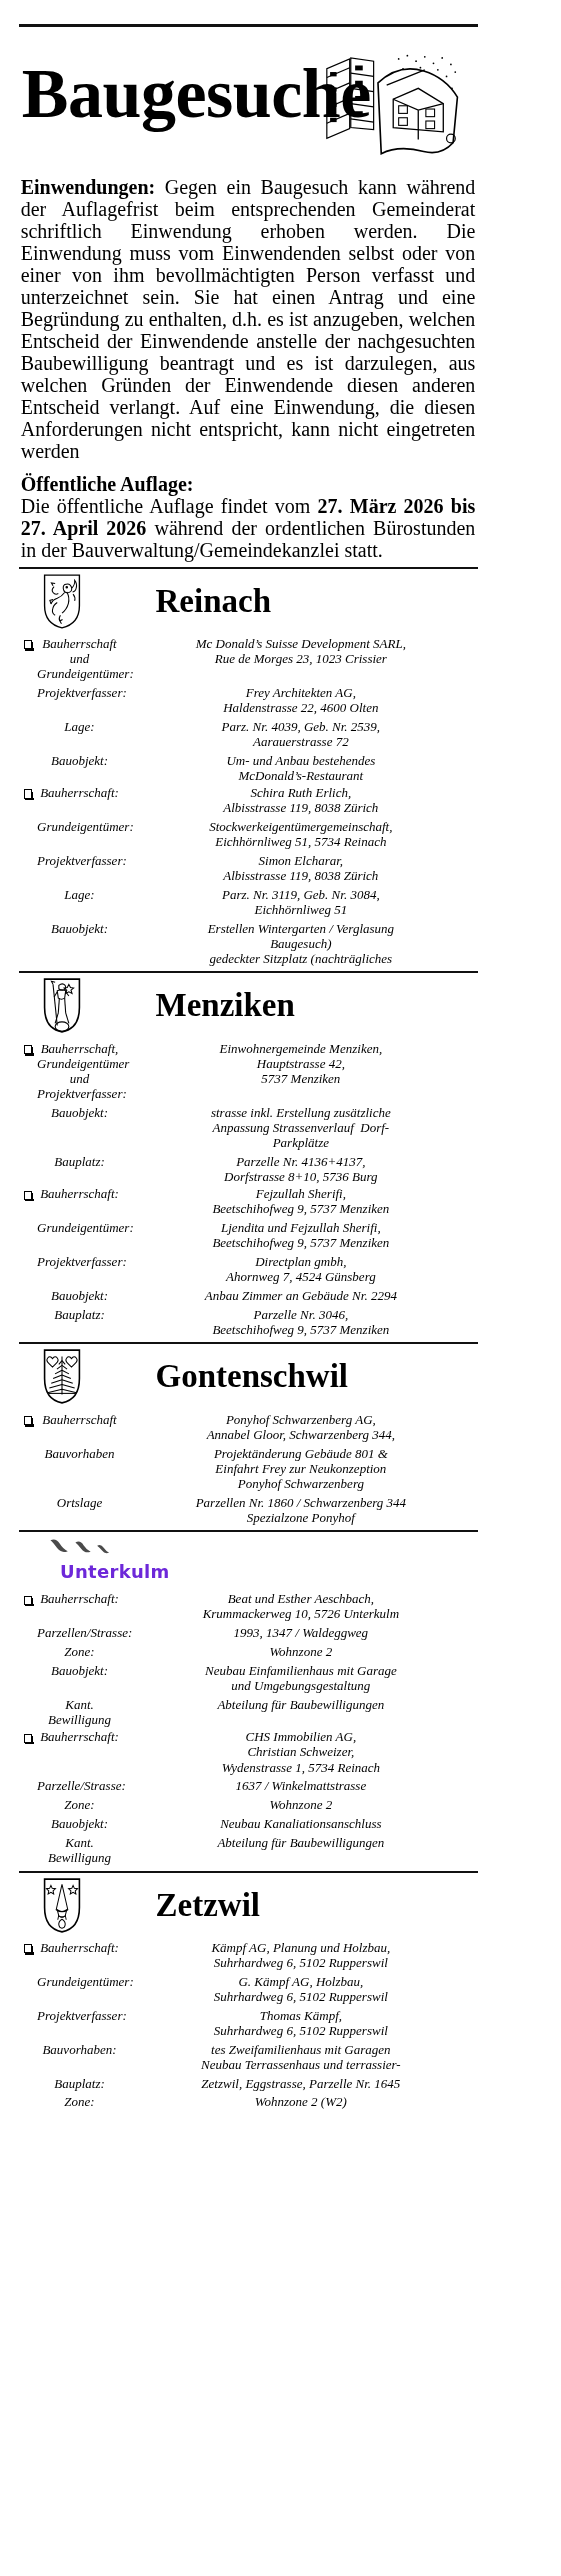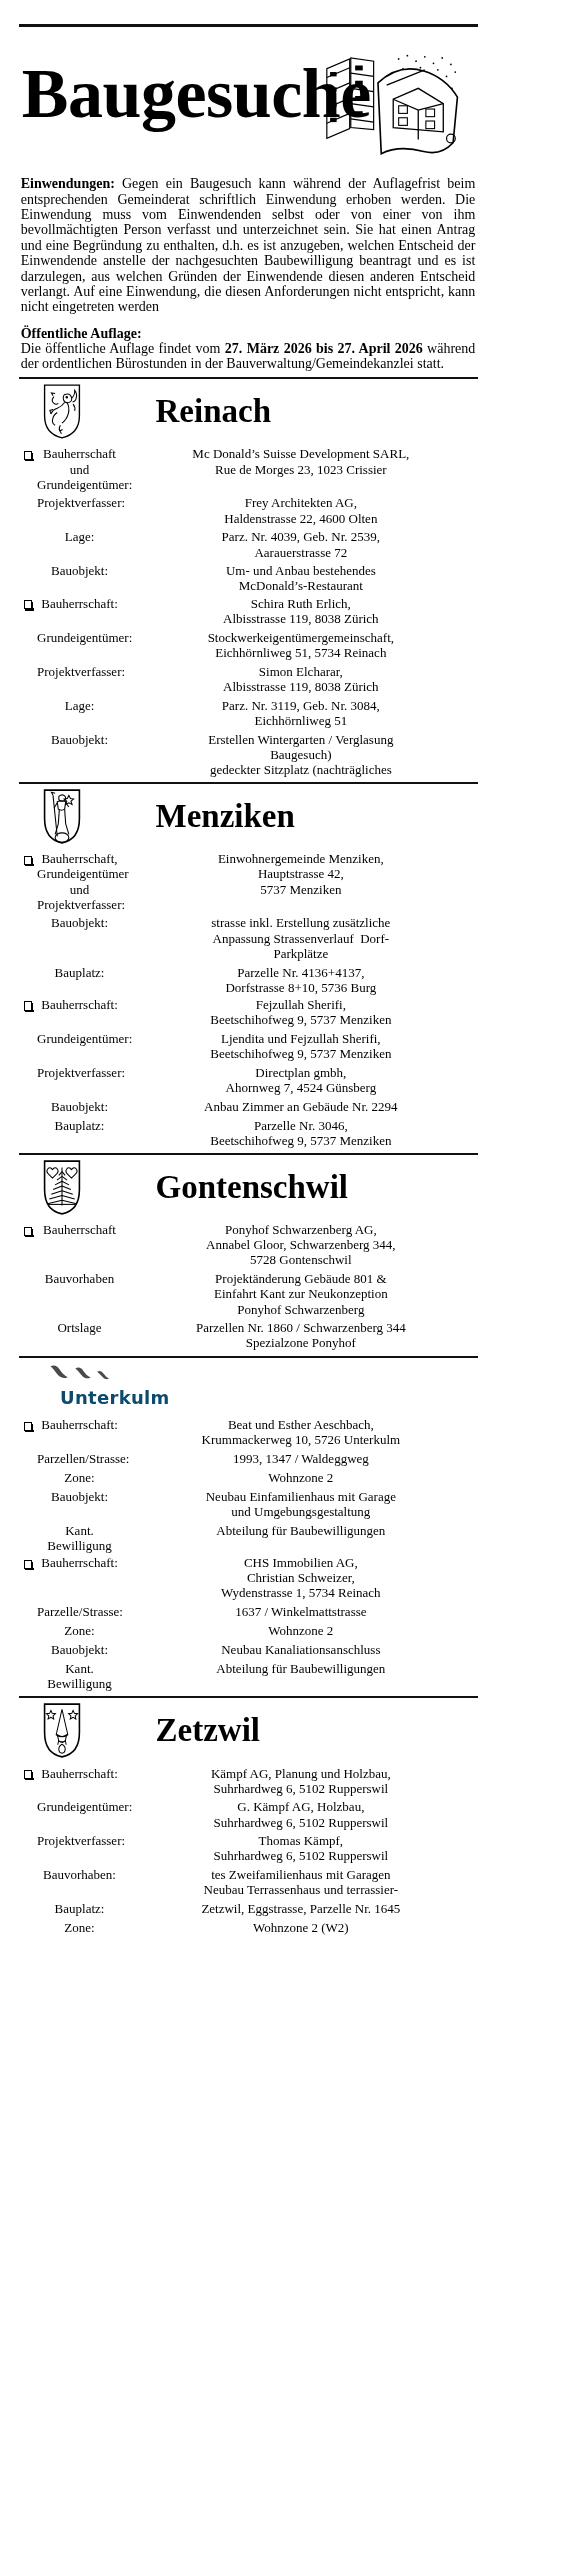--- a/index.html
+++ b/index.html
@@ -30,21 +30,21 @@
   .masthead-art {
     position: absolute;
     right: 14px;
     top: 19.6px;
     width: 147px;
     height: 117px;
   }
 
   
   .intro {
-    font-size: 14px;
+    font-size: 20px;
     line-height: 1.10;
     text-align: justify;
     hyphens: auto;
     -webkit-hyphens: auto;
     margin: 2.2px 0 0 0;
     padding: 0 2.2px 0 2.2px;
   }
   .intro p { margin: 0 0 0 0; }
   .intro .lead { font-weight: 700; }
   .intro .sub-head { font-weight: 700; display: block; margin-top: 11px; }
@@ -73,25 +73,25 @@
   .logo-wrap { margin-left: 19.6px; position: relative; width: 180px; height: 52px; }
   .logo-mark { position: absolute; left: 9.8px; top: 0; width: 82px; height: 25px; }
   .logo-word {
     position: absolute;
     left: 22px;
     top: 24px;
     font-family: "DejaVu Sans", "Liberation Sans", sans-serif;
     font-weight: 700;
     font-size: 18px;
     letter-spacing: 0.3px;
-    color: #0c4a6e;
+    color: #6d28d9;
   }
 
   
-  .entry { margin-top: 2.2px; }
+  .entry { margin-top: 2.2px; font-style: italic; }
   .row { display: flex; align-items: flex-start; margin-top: 3.8px; }
   .row:first-child { margin-top: 0; }
   .bullet-cell { width: 18.5px; flex: 0 0 18.5px; padding-top: 4.4px; }
   .bullet {
     display: block;
     position: relative;
     width: 8.2px;
     height: 9.3px;
     border: 1.2px solid #000;
     background: #fff;
@@ -478,31 +478,30 @@
           <div class="row">
             <div class="bullet-cell">
               <span class="bullet"></span>
             </div>
             <div class="label">
               <span class="ln">Bauherrschaft</span>
             </div>
             <div class="value">
               <span class="ln">Ponyhof Schwarzenberg AG,</span>
               <span class="ln">Annabel Gloor, Schwarzenberg 344,</span>
-              <span class="ln">5728 Gontenschwil</span>
             </div>
           </div>
           <div class="row">
             <div class="bullet-cell"></div>
             <div class="label">
               <span class="ln">Bauvorhaben</span>
             </div>
             <div class="value">
               <span class="ln">Projektänderung Gebäude 801 &amp;</span>
-              <span class="ln">Einfahrt Kant zur Neukonzeption</span>
+              <span class="ln">Einfahrt Frey zur Neukonzeption</span>
               <span class="ln">Ponyhof Schwarzenberg</span>
             </div>
           </div>
           <div class="row">
             <div class="bullet-cell"></div>
             <div class="label">
               <span class="ln">Ortslage</span>
             </div>
             <div class="value">
               <span class="ln">Parzellen Nr. 1860 / Schwarzenberg 344</span>

